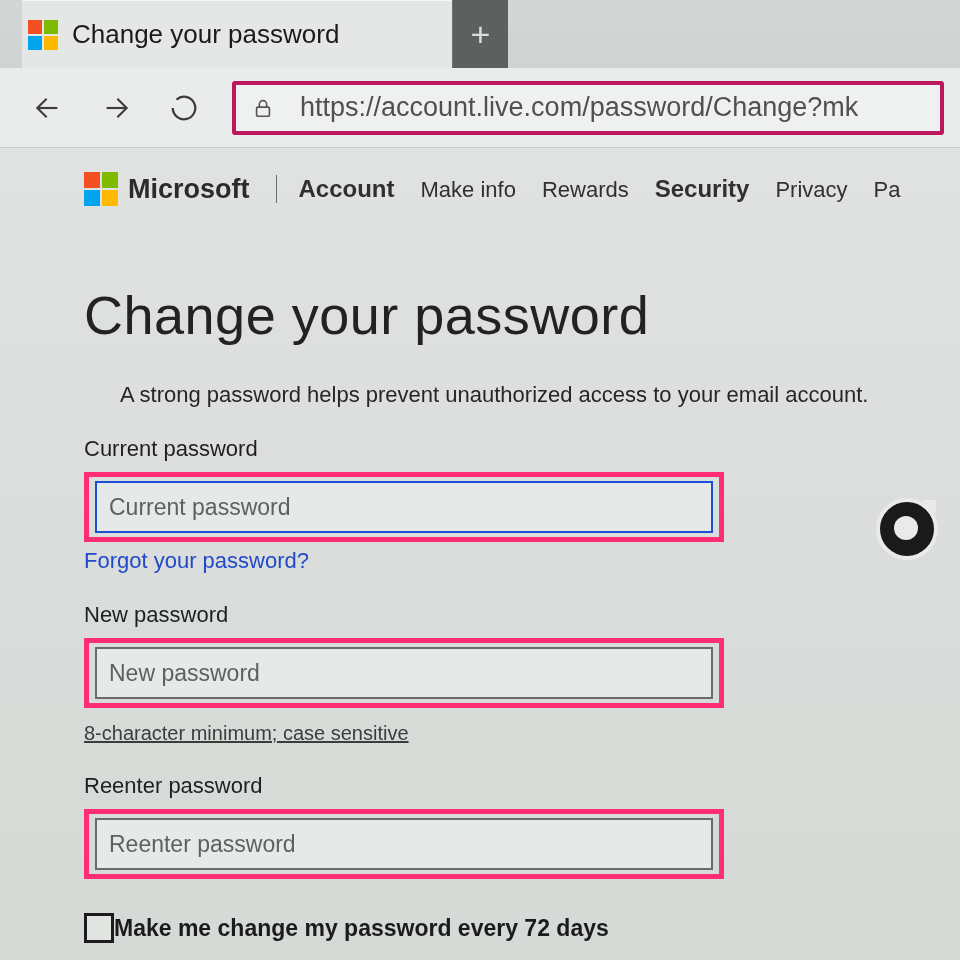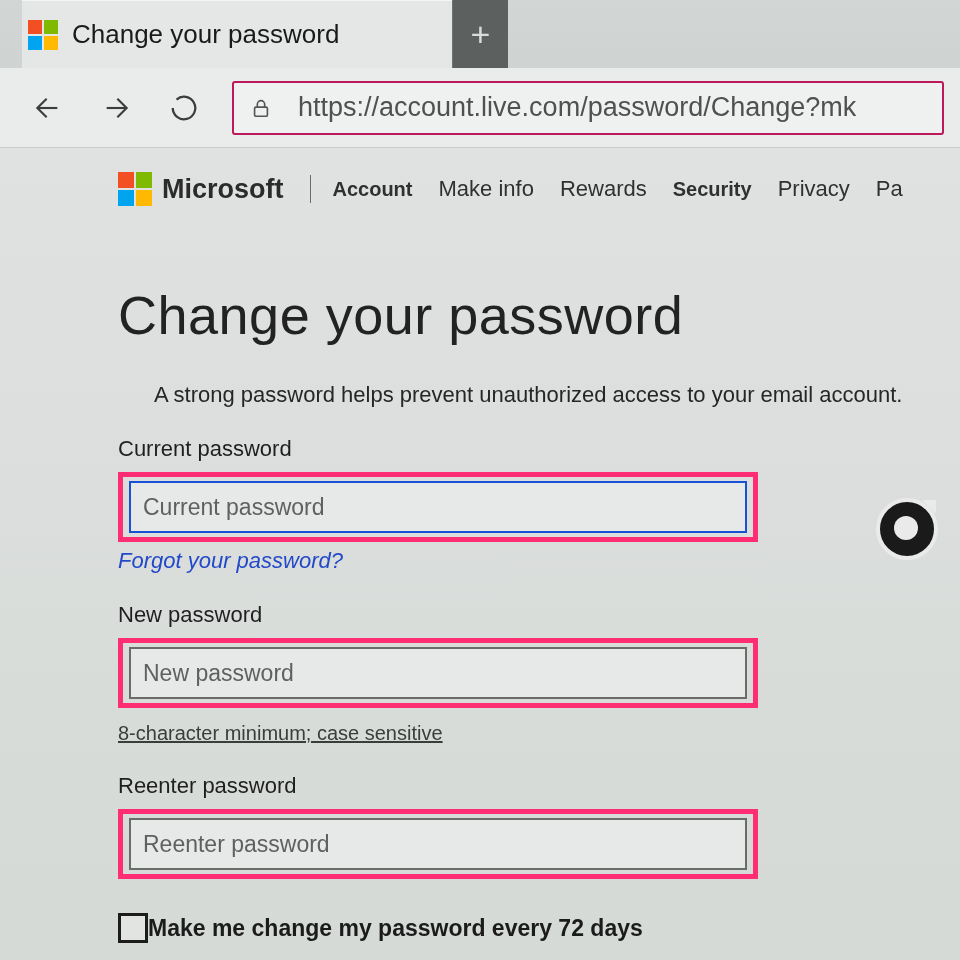--- a/index.html
+++ b/index.html
@@ -68,51 +68,51 @@
     color: #3c3c3c;
     display: flex;
     align-items: center;
     justify-content: center;
     width: 40px; height: 40px;
   }
   .addr-bar {
     flex: 1;
     height: 54px;
     background: #eef1ef;
-    border: 2px solid #be185d;
+    border: 4px solid #be185d;
     border-radius: 3px;
     display: flex;
     align-items: center;
     padding: 0 16px;
     gap: 26px;
     overflow: hidden;
   }
   .url-text { font-size: 27px; color: #505050; white-space: nowrap; }
 
   
   .page {
-    padding: 24px 0 0 118px;
+    padding: 24px 0 0 84px;
   }
   .siteheader {
     display: flex;
     align-items: center;
     gap: 16px;
     font-size: 24px;
     color: #2b2b2b;
   }
   .brand {
     display: flex; align-items: center; gap: 10px;
     font-weight: 600; font-size: 27px;
   }
   .vdiv {
     width: 1px; height: 28px; background: #6b6d6c; margin: 0 6px 0 10px;
   }
   .navlinks { display: flex; gap: 26px; align-items: baseline; }
   .navlink { font-size: 22px; color: #303030; }
-  .navlink.bold { font-weight: 700; font-size: 20px; }
+  .navlink.bold { font-weight: 700; font-size: 24px; }
 
   h1.title {
     font-weight: 400;
     font-size: 54px;
     letter-spacing: 0.5px;
     margin-top: 78px;
     color: #222;
   }
   .subtitle {
     margin-top: 36px;
@@ -140,21 +140,20 @@
     outline: none;
   }
   .text-input::placeholder { color: #5e615f; }
   .focused { border: 2px solid #1850d6; }
   .normal  { border: 2px solid #6a6c6a; }
 
   .forgot {
     font-size: 22px;
     color: #2249c9;
     margin-top: 6px;
-    font-style: italic;
   }
   .hint {
     font-size: 20px;
     color: #3b3d3b;
     margin-top: 14px;
     text-decoration: underline;
   }
 
   .check-row {
     display: flex; align-items: center; 

